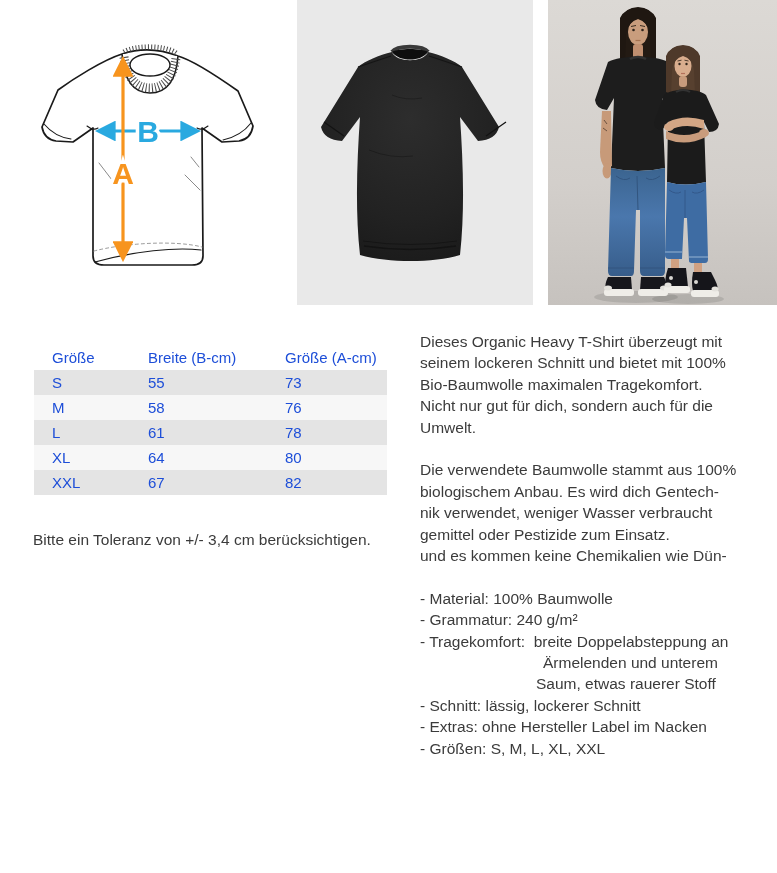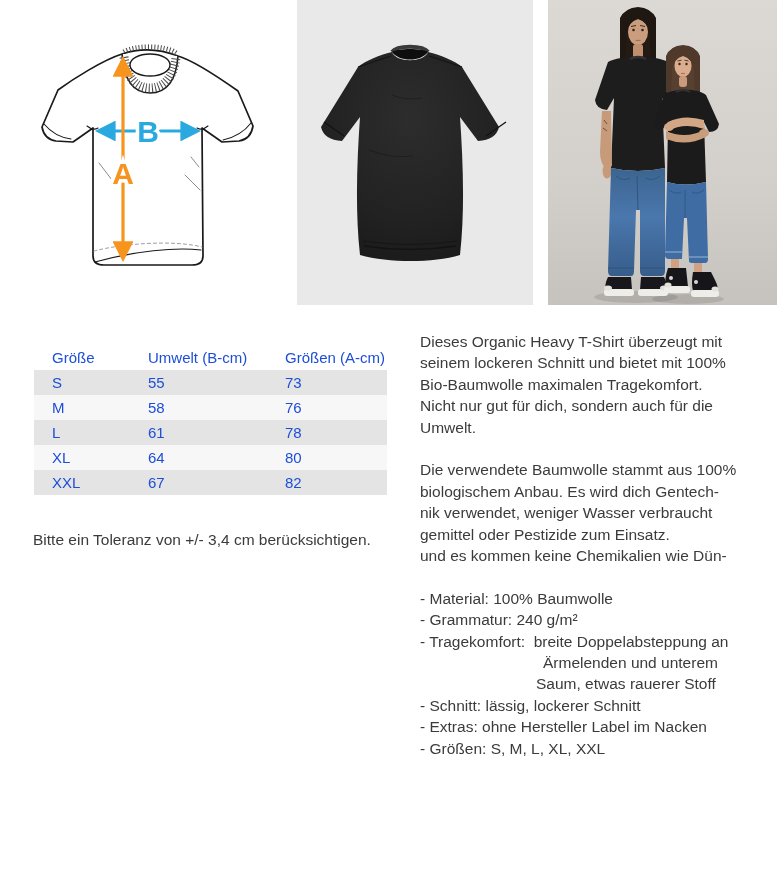--- a/index.html
+++ b/index.html
@@ -186,22 +186,22 @@
         <ellipse cx="167" cy="289" rx="3.5" ry="2.5" fill="#e3e1dc"></ellipse>
         <circle cx="123" cy="278" r="2" fill="#d8d6d1"></circle>
         <circle cx="148" cy="282" r="2" fill="#d8d6d1"></circle>
       </g>
     </svg>
   </div>
 
   <div class="size-table">
     <div class="tr head">
       <div class="td c1">Größe</div>
-      <div class="td">Umwelt (B-cm)</div>
-      <div class="td">Größen (A-cm)</div>
+      <div class="td">Breite (B-cm)</div>
+      <div class="td">Größe (A-cm)</div>
     </div>
     <div class="tr row stripe">
       <div class="td c1">S</div>
       <div class="td">55</div>
       <div class="td">73</div>
     </div>
     <div class="tr row alt">
       <div class="td c1">M</div>
       <div class="td">58</div>
       <div class="td">76</div>

